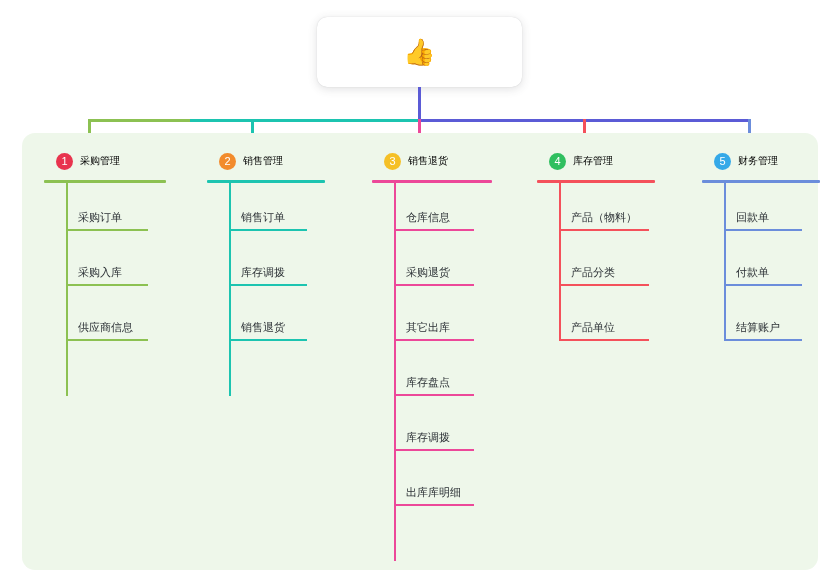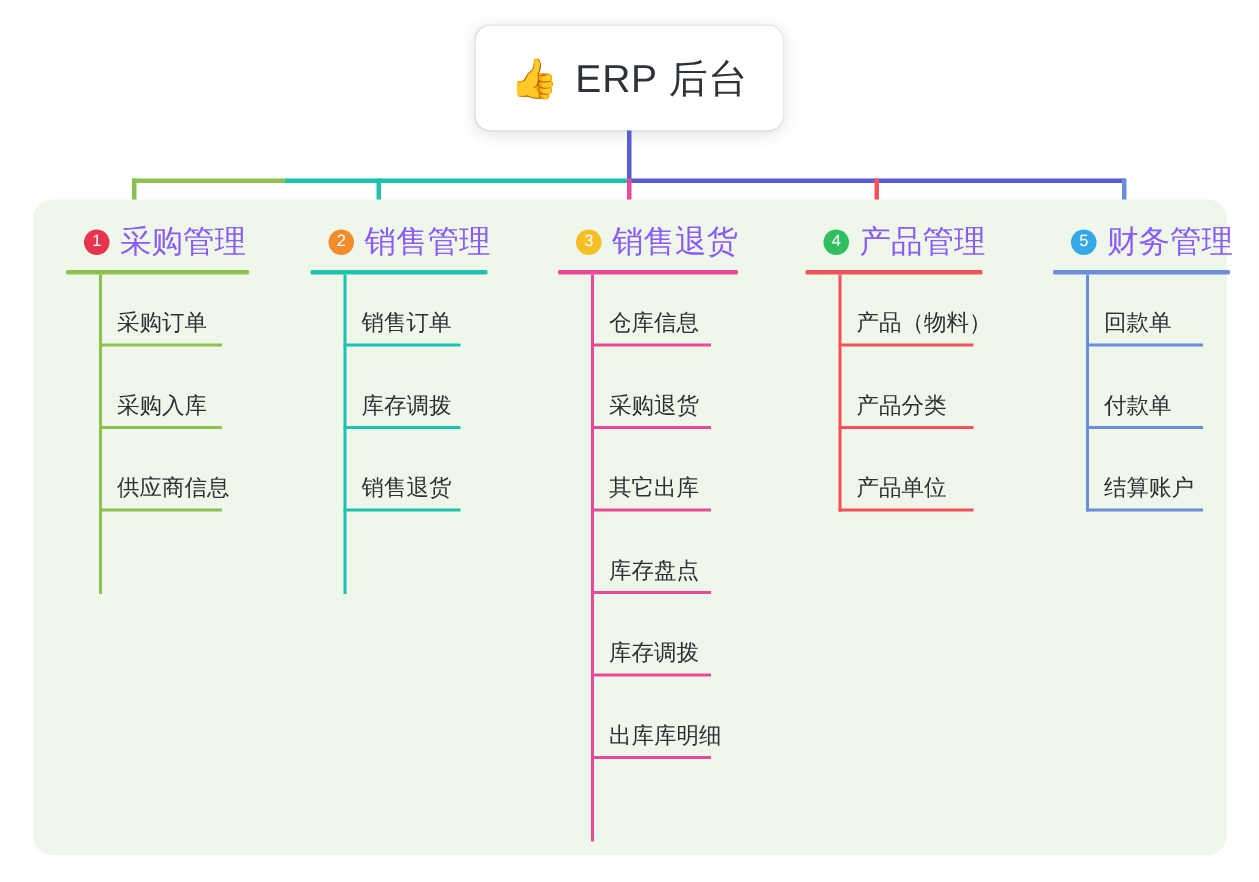--- a/index.html
+++ b/index.html
@@ -88,22 +88,22 @@
     height: 17px;
     border-radius: 50%;
     color: #ffffff;
     font-size: 11px;
     line-height: 17px;
     text-align: center;
     flex: 0 0 auto;
     font-family: "Liberation Sans", sans-serif;
   }
   .col-title {
-    font-size: 21px;
-    color: #8b5cf6;
+    font-size: 10px;
+    color: #000000;
     white-space: nowrap;
   }
   .col-rule {
     height: 3px;
     margin-top: 5px;
     border-radius: 1px;
   }
 
   .items {
     position: relative;
@@ -116,39 +116,38 @@
     width: 2px;
   }
   .item {
     position: relative;
     height: 55px;
   }
   .item-label {
     position: absolute;
     left: 34px;
     bottom: 13px;
-    font-size: 15px;
+    font-size: 11px;
     color: #2b3035;
     white-space: nowrap;
   }
   .item-rule {
     position: absolute;
     left: 22px;
     bottom: 7px;
     height: 2px;
   }
 </style>
 </head>
 <body>
 
 <div id="root">
 
   <div class="title-card">
     <span class="title-emoji">👍</span>
-    <span class="title-text">ERP 后台</span>
   </div>
 
   <div class="conn v-stem" style="left:418px; top:87px; height:34px; background:#5b5bd6;"></div>
 
   <div class="conn h-seg" style="left:88px; top:119px; width:104px; background:#8cc152;"></div>
   <div class="conn h-seg" style="left:190px; top:119px; width:230px; background:#1cc4b0;"></div>
   <div class="conn h-seg" style="left:418px; top:119px; width:332px; background:#5b5bd6;"></div>
 
   <div class="conn v-stem" style="left:88px; top:119px; height:30px; background:#8cc152;"></div>
   <div class="conn v-stem" style="left:251px; top:119px; height:30px; background:#1cc4b0;"></div>
@@ -232,21 +231,21 @@
             </div>
             <div class="item">
               <span class="item-label">出库库明细</span>
               <div class="item-rule" style="background: rgb(236, 72, 153); width: 80px;"></div>
             </div>
           </div>
         </div>
         <div class="column" style="left: 515px; top: 14px;">
           <div class="col-head">
             <span class="badge" style="background: rgb(47, 191, 95);">4</span>
-            <span class="col-title">产品管理</span>
+            <span class="col-title">库存管理</span>
           </div>
           <div class="col-rule" style="background: rgb(244, 81, 91); width: 118px; margin-left: 0px;"></div>
           <div class="items">
             <div class="spine" style="background: rgb(244, 81, 91); height: 158px;"></div>
             <div class="item">
               <span class="item-label">产品（物料）</span>
               <div class="item-rule" style="background: rgb(244, 81, 91); width: 90px;"></div>
             </div>
             <div class="item">
               <span class="item-label">产品分类</span>

